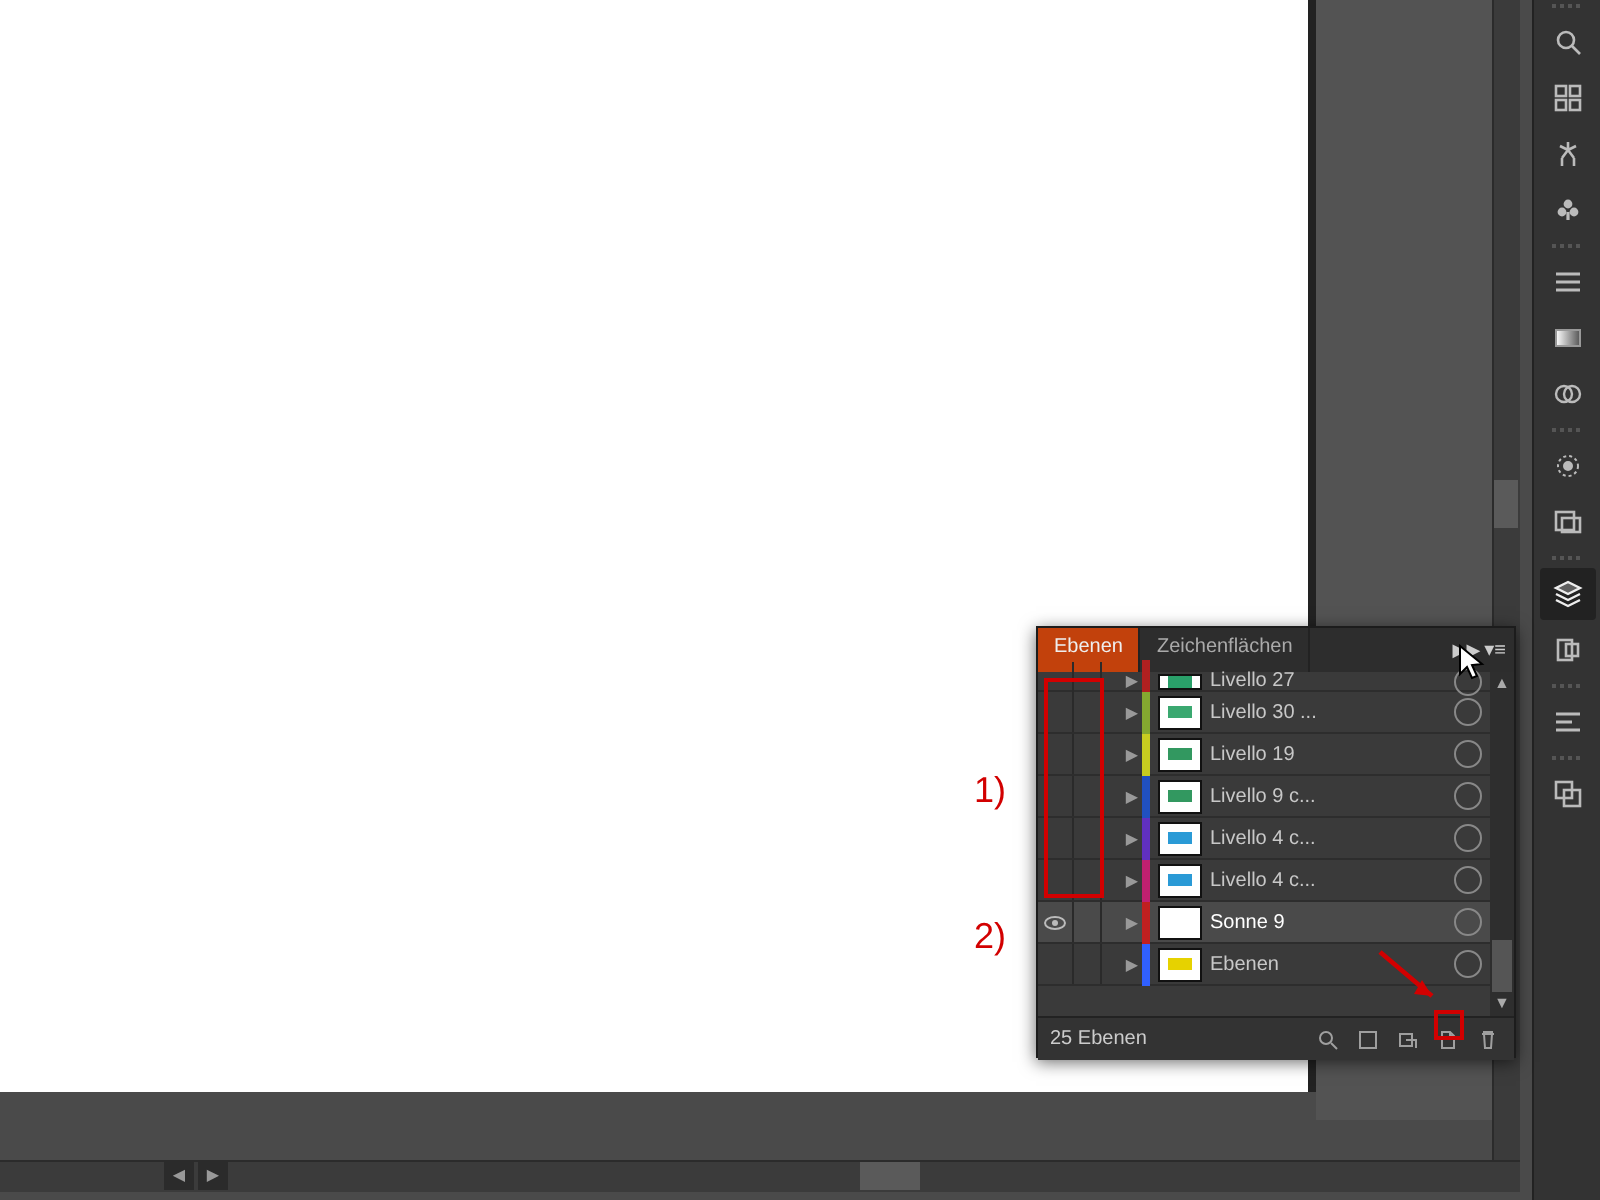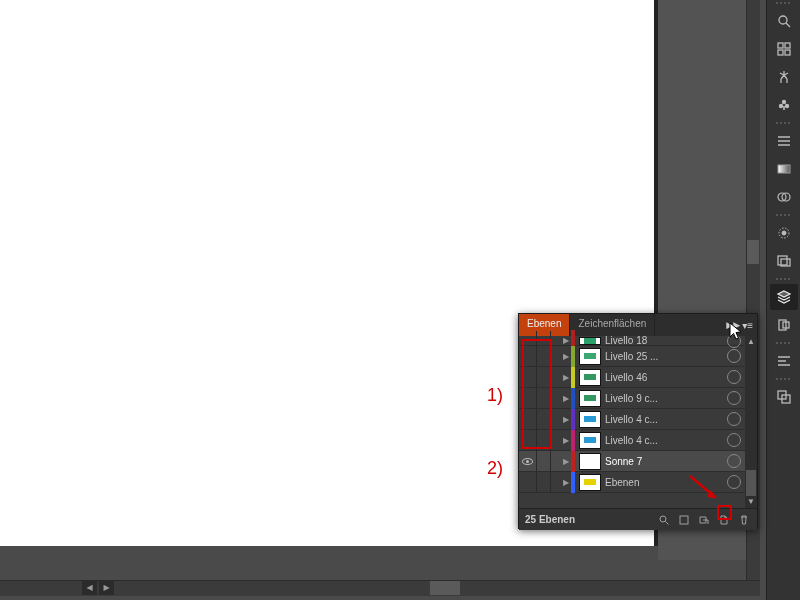--- a/index.html
+++ b/index.html
@@ -119,21 +119,21 @@
   }
   .row-label { flex:1; overflow:hidden; text-overflow:ellipsis; white-space:nowrap; }
   .target-col {
     width:14px; height:14px; border:1px solid #888; border-radius:50%;
     margin: 0 4px;
   }
   .lp-footer {
     height:22px; display:flex; align-items:center; background:#333;
     padding:0 6px; gap:6px; border-top:1px solid #222; font-size:10px;
   }
-  .footer-count { flex:1;font-weight:bold; }
+  .footer-count { flex:1; }
   .footer-ico { width:14px; height:14px; opacity:.8; color:#bbb; display:flex; align-items:center; justify-content:center;}
   .footer-ico svg{width:12px;height:12px;}
 
   .red-box {
     position:absolute; border:2px solid #d20000;
   }
   .anno {
     position:absolute; color:#d20000; font-family: Arial; font-size:18px;
     font-weight:400;
   }
@@ -264,45 +264,45 @@
     <div id="rows">
         <div class="layer-row" style="height: 10px;">
     <div class="vis-col"></div>
     <div class="lock-col"></div>
     <div class="indent"></div>
     <div class="arrow-col">▶</div>
     <div class="color-chip" style="background:#b02020"></div>
     <div class="thumb-col" style="height:8px;">
             <div style="width:12px;height:6px;background:#2aa06a;"></div>
           </div>
-    <span class="row-label">Livello 18</span>
+    <span class="row-label">Livello 27</span>
     <div class="target-col"></div>
   </div>
         <div class="layer-row" style="height: 21px;">
     <div class="vis-col"></div>
     <div class="lock-col"></div>
     <div class="indent"></div>
     <div class="arrow-col">▶</div>
     <div class="color-chip" style="background:#84a830"></div>
     <div class="thumb-col" style="">
             <div style="width:12px;height:6px;background:#3aa870;"></div>
           </div>
-    <span class="row-label">Livello 25 ...</span>
+    <span class="row-label">Livello 30 ...</span>
     <div class="target-col"></div>
   </div>
         <div class="layer-row" style="height: 21px;">
     <div class="vis-col"></div>
     <div class="lock-col"></div>
     <div class="indent"></div>
     <div class="arrow-col">▶</div>
     <div class="color-chip" style="background:#c7cc20"></div>
     <div class="thumb-col" style="">
             <div style="width:12px;height:6px;background:#329860;"></div>
           </div>
-    <span class="row-label">Livello 46</span>
+    <span class="row-label">Livello 19</span>
     <div class="target-col"></div>
   </div>
         <div class="layer-row" style="height: 21px;">
     <div class="vis-col"></div>
     <div class="lock-col"></div>
     <div class="indent"></div>
     <div class="arrow-col">▶</div>
     <div class="color-chip" style="background:#2050c0"></div>
     <div class="thumb-col" style="">
             <div style="width:12px;height:6px;background:#329860;"></div>
@@ -338,21 +338,21 @@
     <div class="vis-col">
             <div class="vis-eye"></div>
           </div>
     <div class="lock-col"></div>
     <div class="indent"></div>
     <div class="arrow-col">▶</div>
     <div class="color-chip" style="background:#c02020"></div>
     <div class="thumb-col" style="">
             <div style="width:12px;height:6px;background:#ffffff;"></div>
           </div>
-    <span class="row-label">Sonne 7</span>
+    <span class="row-label">Sonne 9</span>
     <div class="target-col"></div>
   </div>
         <div class="layer-row" style="height: 21px;">
     <div class="vis-col"></div>
     <div class="lock-col"></div>
     <div class="indent"></div>
     <div class="arrow-col">▶</div>
     <div class="color-chip" style="background:#3060ff"></div>
     <div class="thumb-col" style="">
             <div style="width:12px;height:6px;background:#e6d200;"></div>

